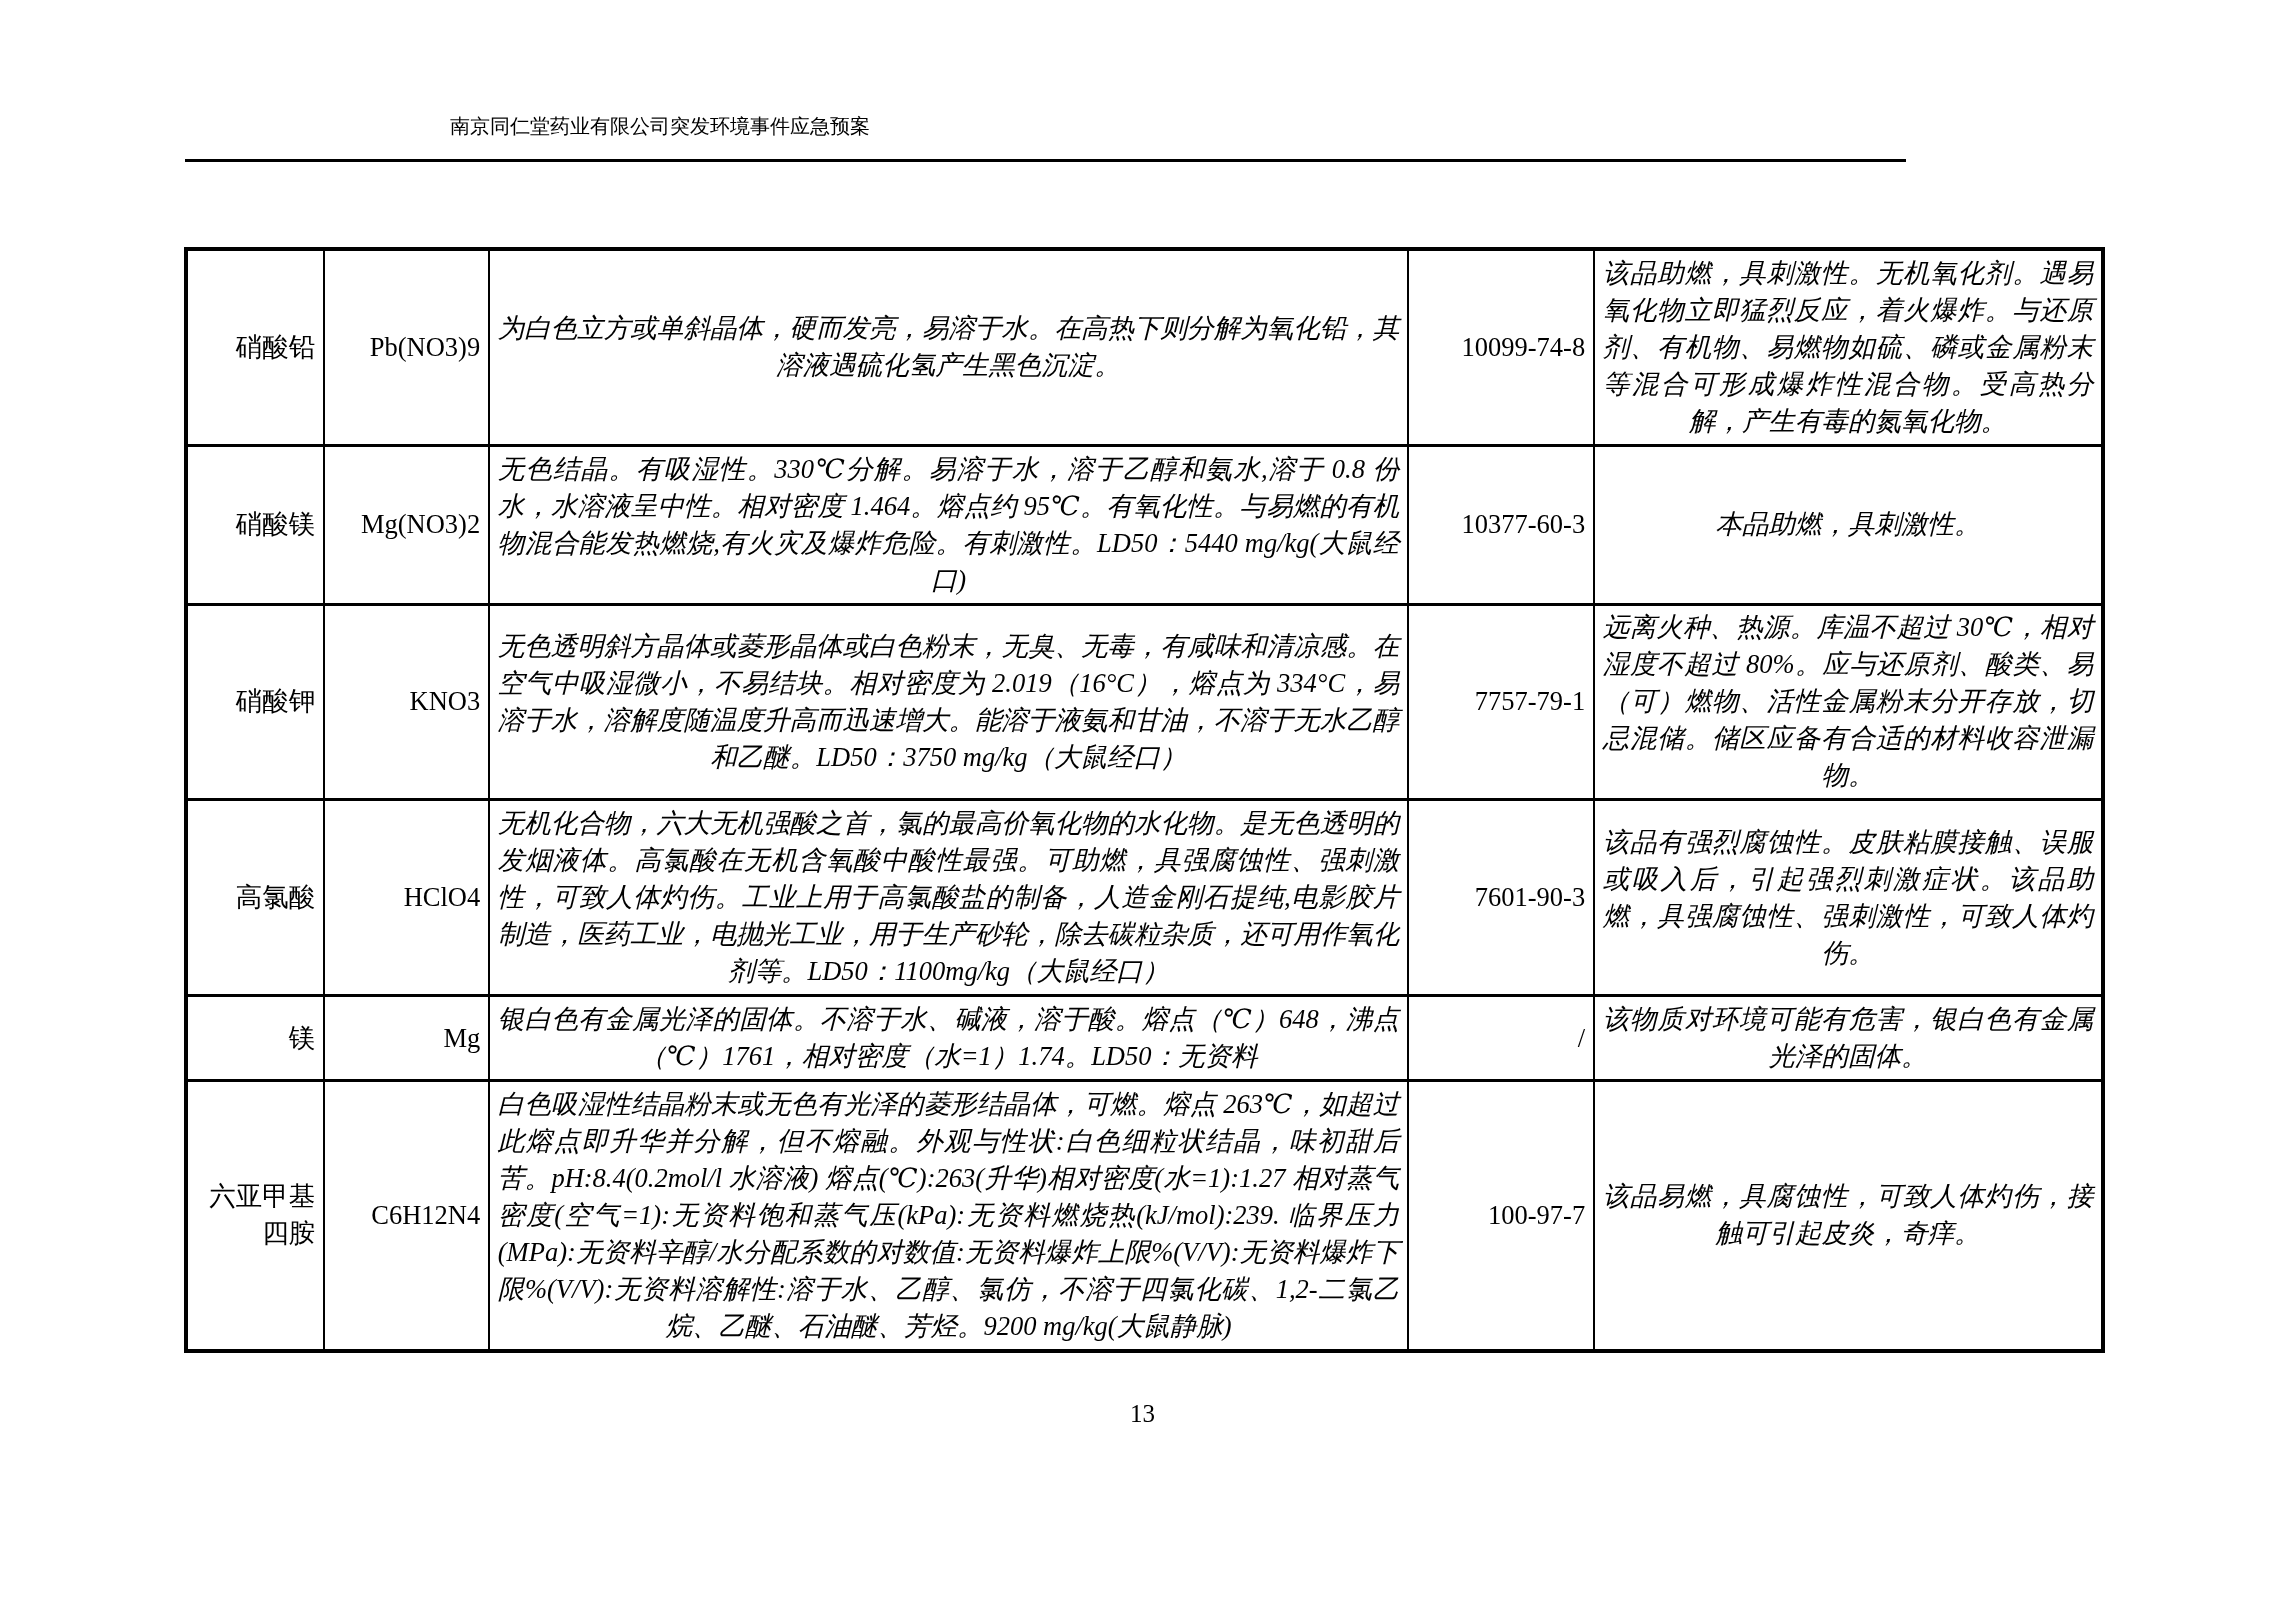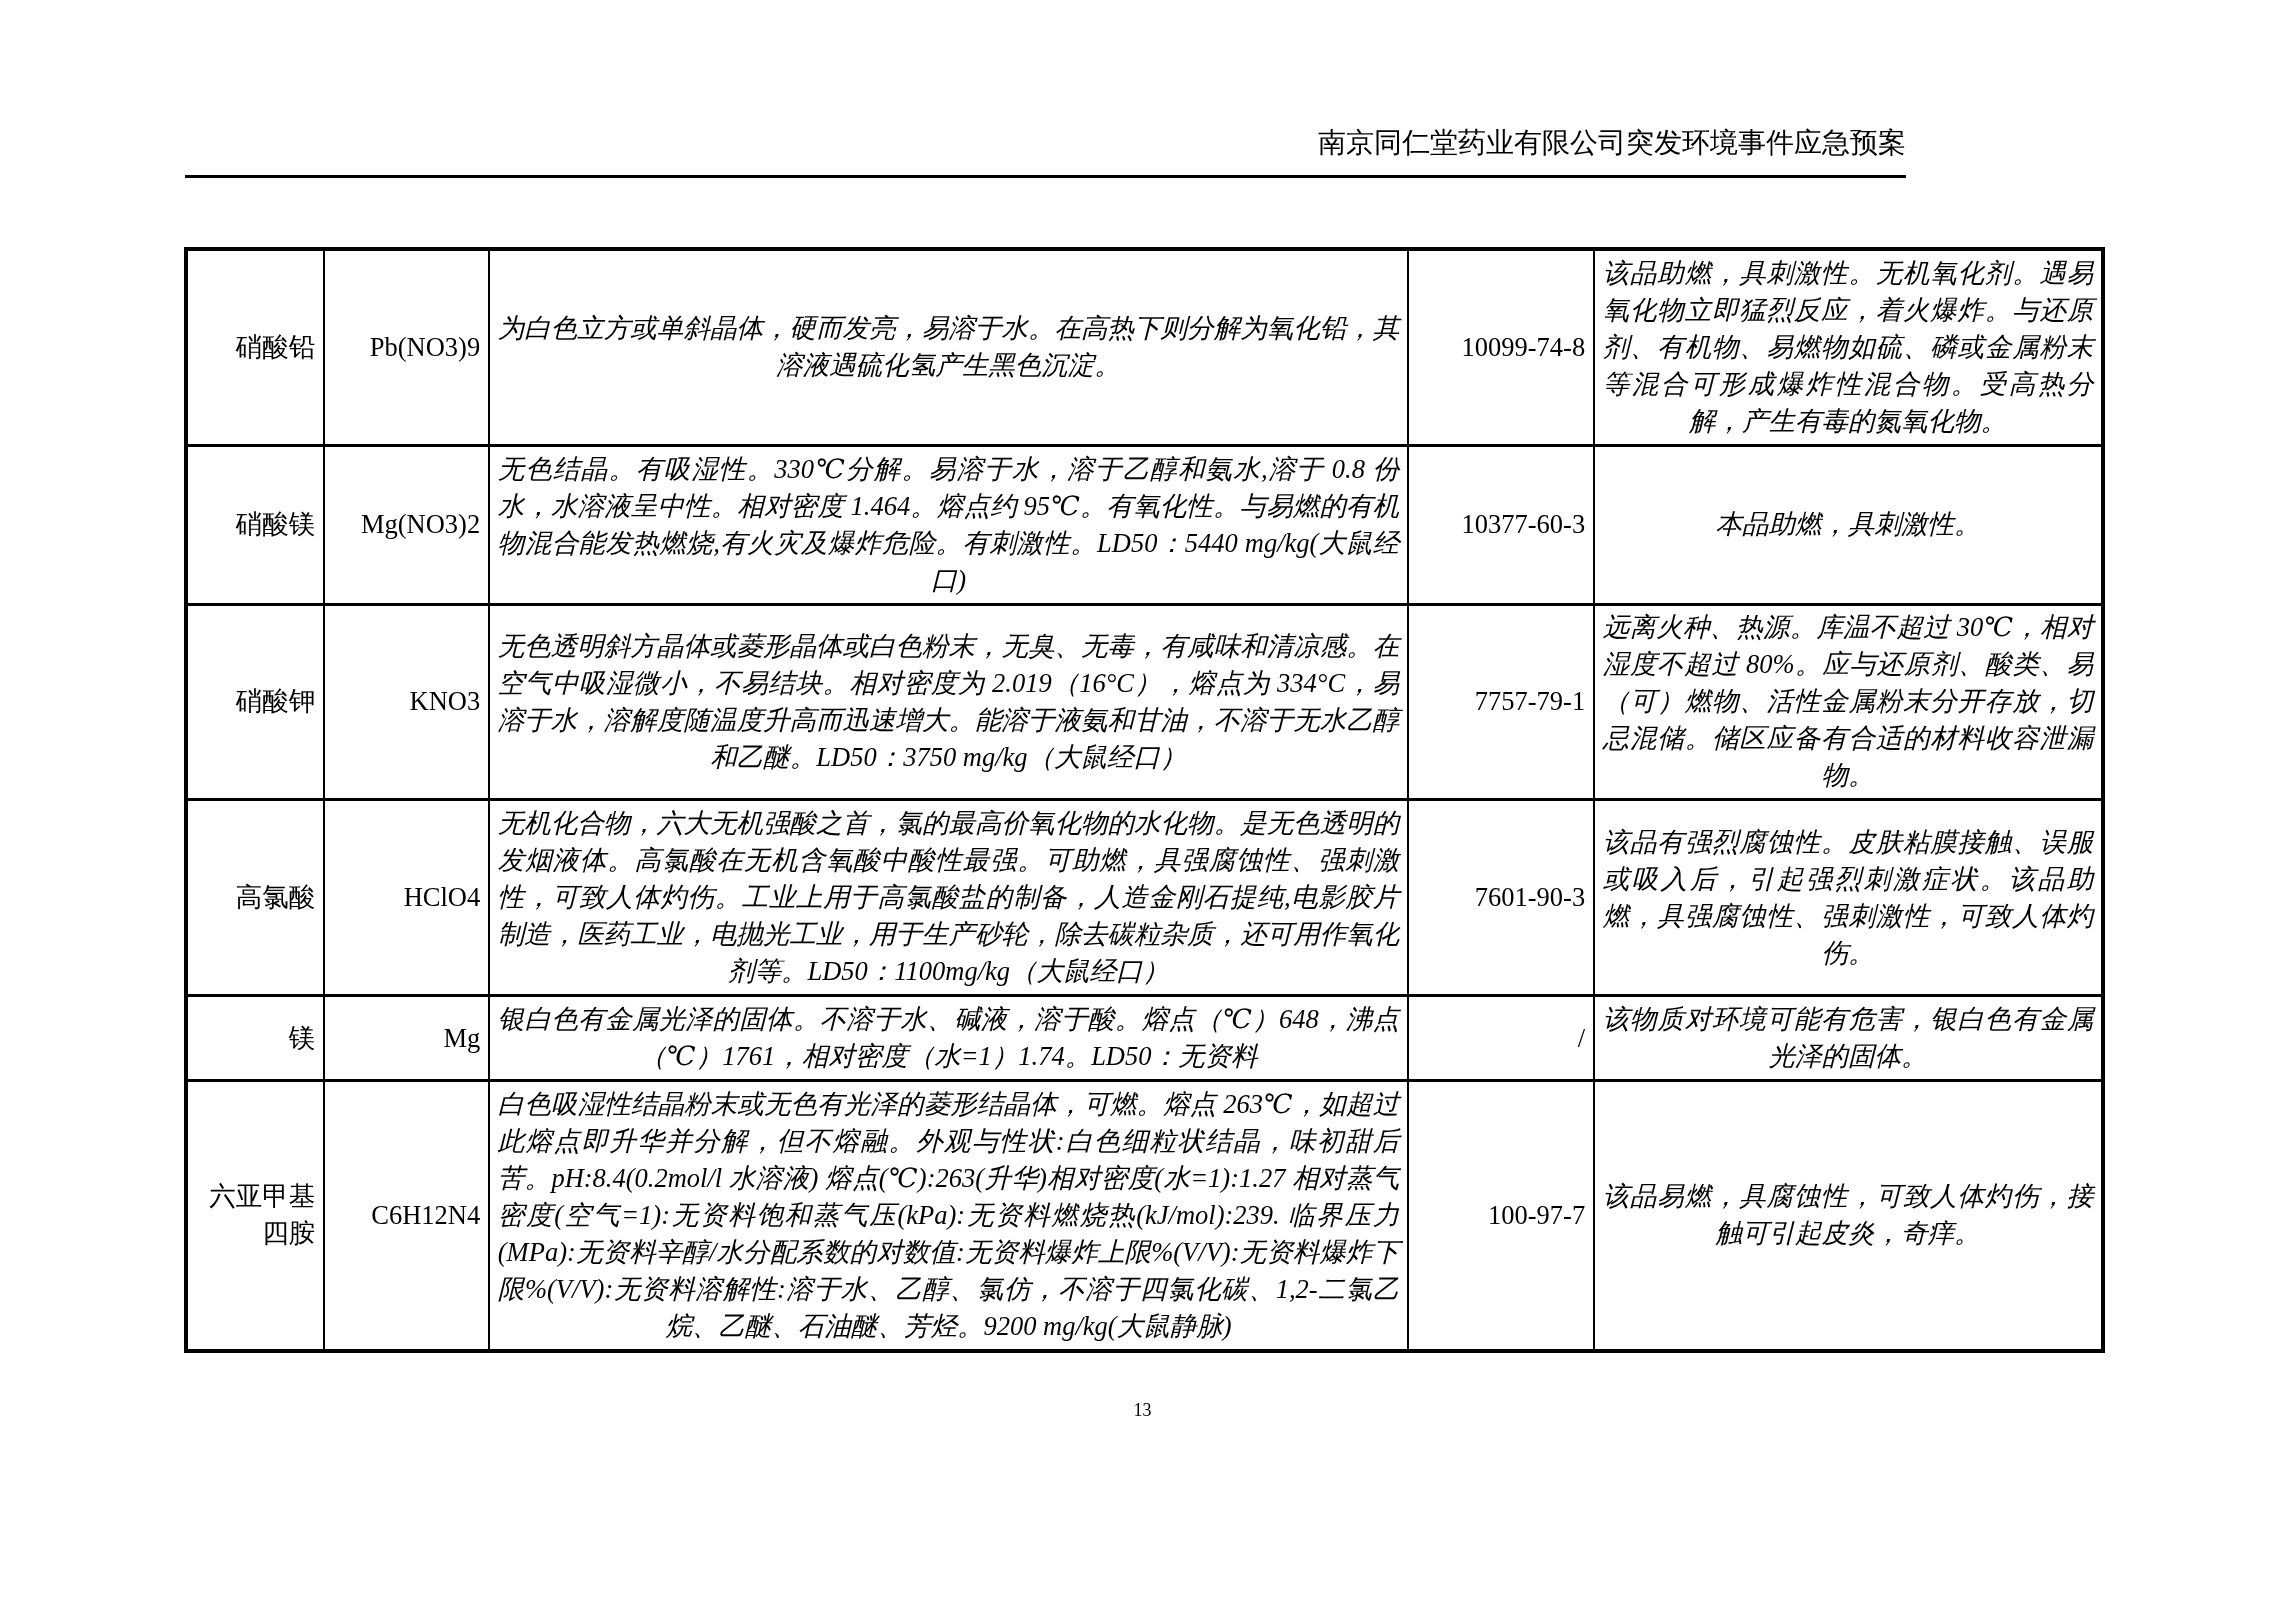--- a/index.html
+++ b/index.html
@@ -18,26 +18,25 @@
   
   .page-header {
     position: absolute;
     left: 185px;
     top: 110px;
     width: 1721px;
     border-bottom: 3.9px solid #000;
     padding-bottom: 15.7px;
   }
   .page-header .title {
-    text-align: right;
+    text-align: left;
     padding-left: 265px;
-    font-size: 28px;
+    font-size: 20px;
     line-height: 33px;
     white-space: nowrap;
-    margin-top: 16px;
   }
 
   
   table.chem-table {
     position: absolute;
     left: 184px;
     top: 247px;
     width: 1917px;
     border-collapse: collapse;
     table-layout: fixed;
@@ -77,21 +76,21 @@
   tr.r5 { height: 75px;  }
   tr.r6 { height: 260px; }
 
   
   .page-number {
     position: absolute;
     left: 0;
     top: 1400px;
     width: 2285px;
     text-align: center;
-    font-size: 18px;
+    font-size: 25px;
   }
 </style>
 </head>
 <body>
 
 <div class="page-header">
   <div class="title">南京同仁堂药业有限公司突发环境事件应急预案</div>
 </div>
 
 <table class="chem-table">

